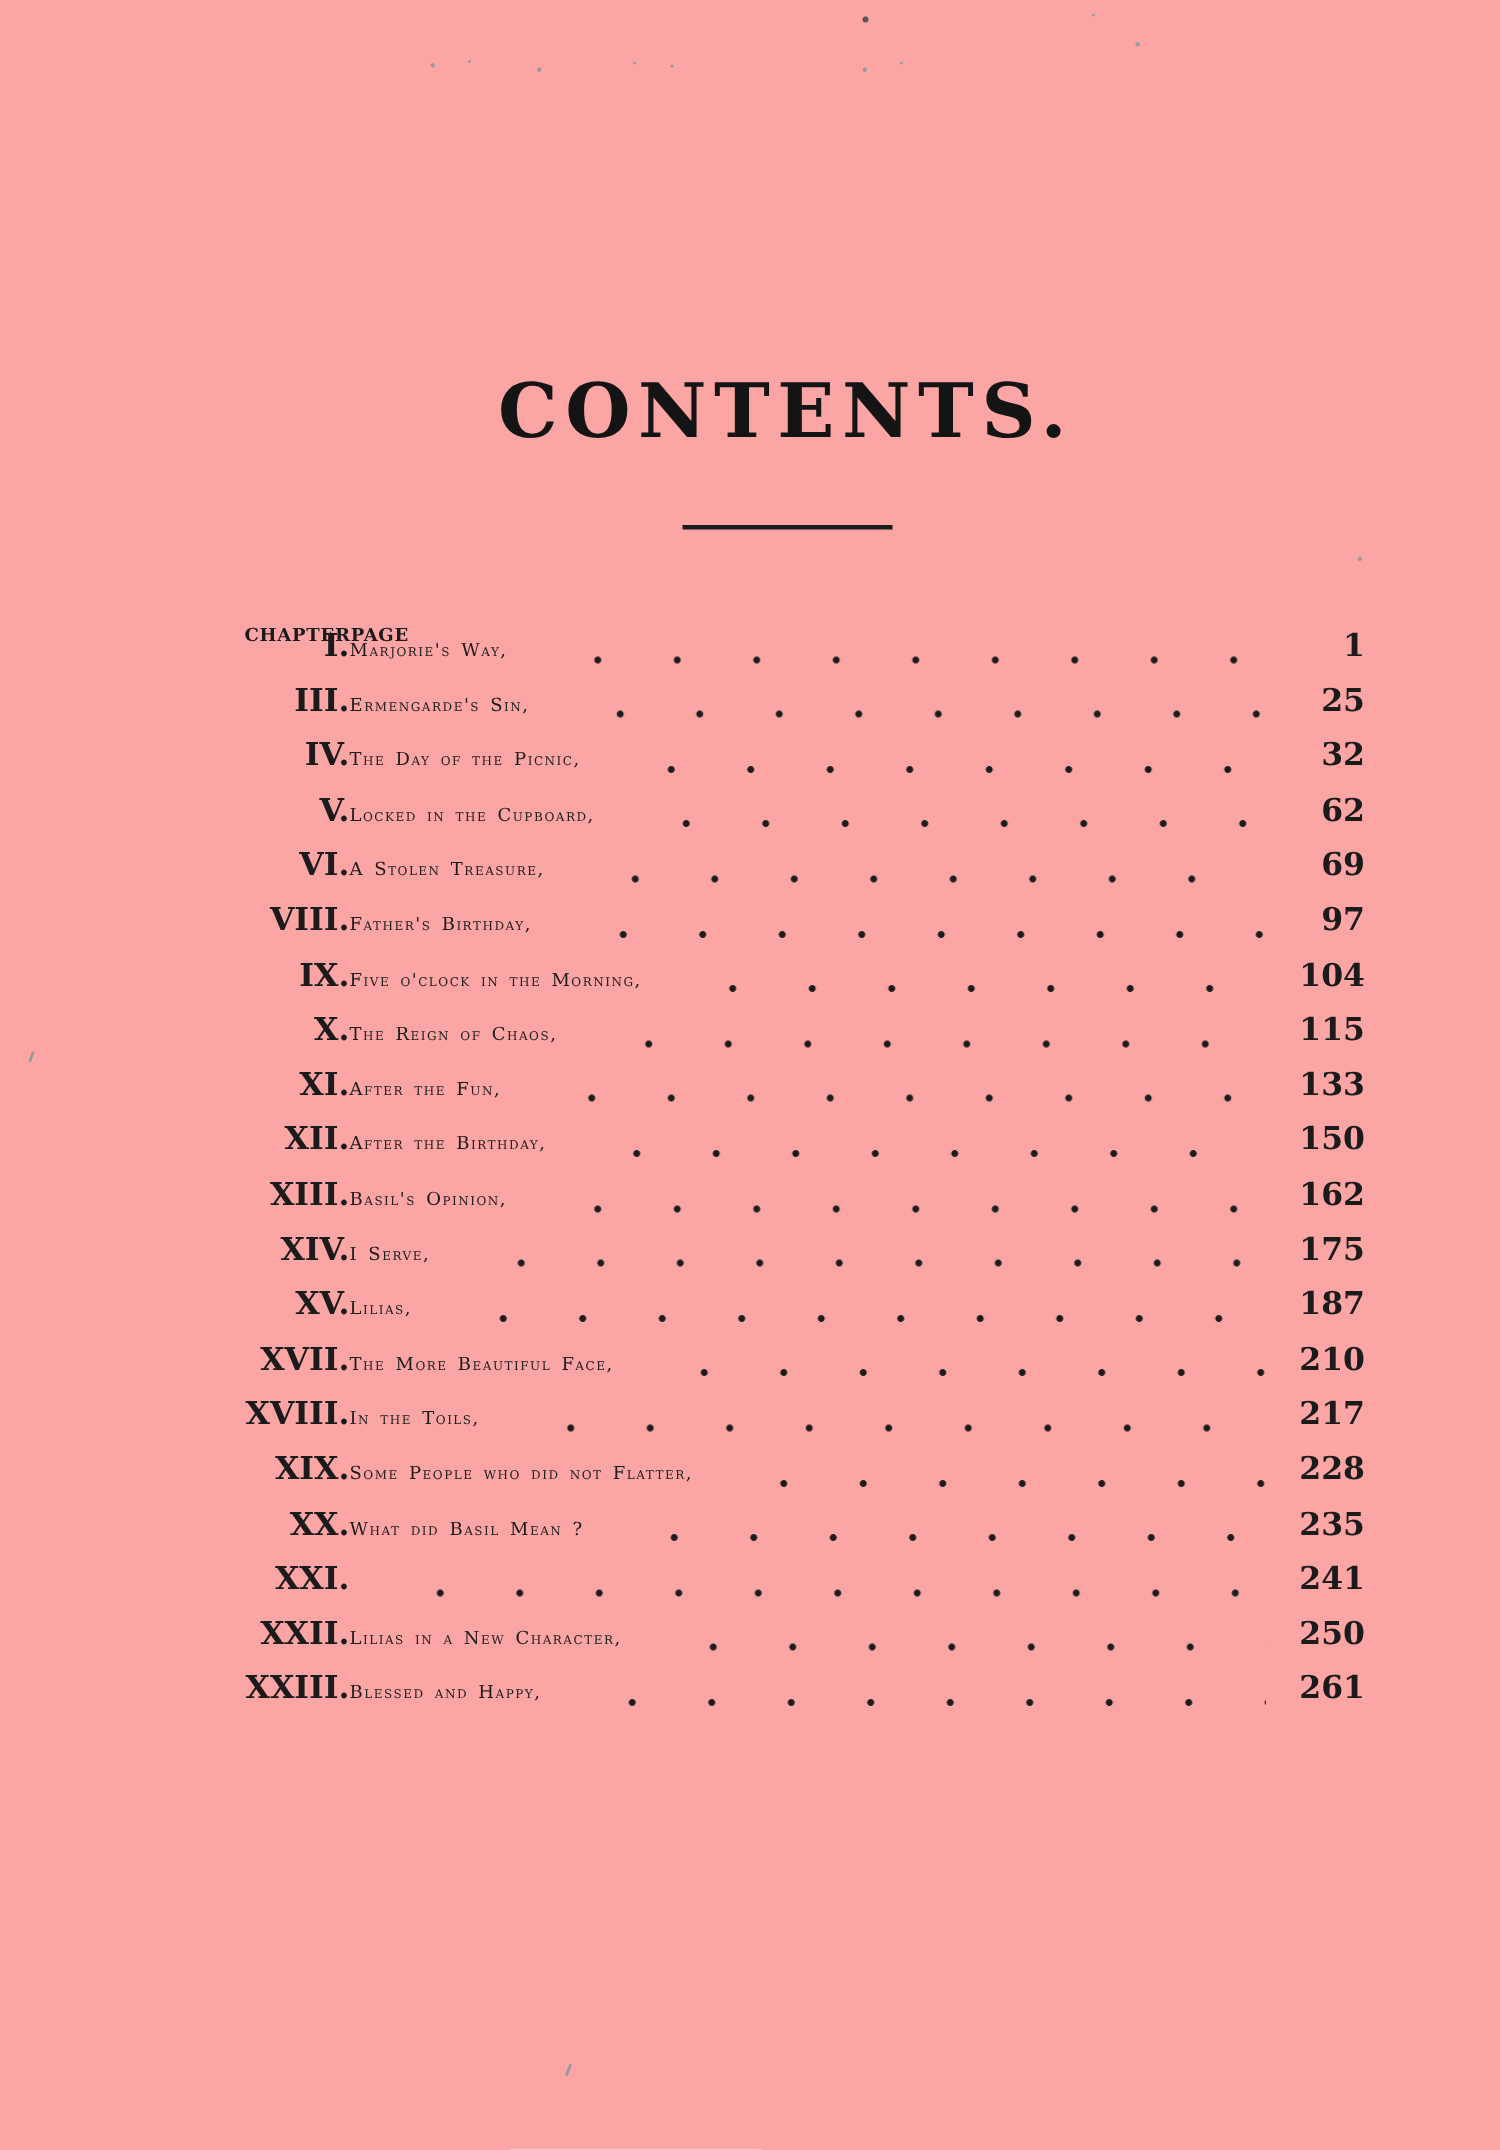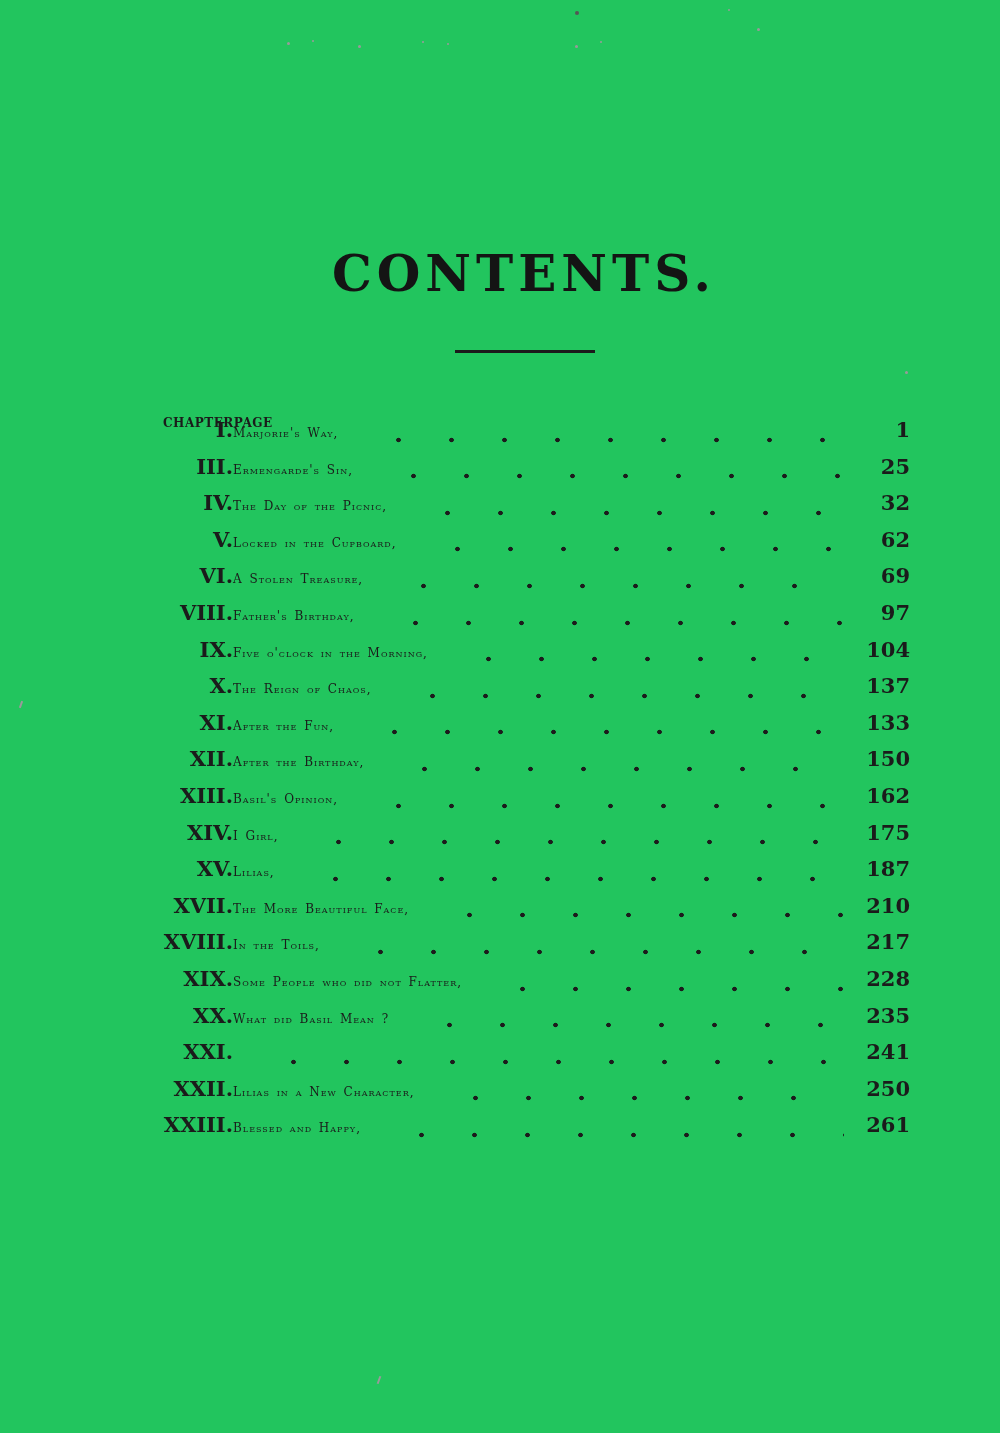--- a/index.html
+++ b/index.html
@@ -1,19 +1,19 @@
 <!DOCTYPE html>
 <html><head>
 <meta charset="utf-8">
 <style>
   html,body{margin:0;padding:0;background:#e8e8e8;}
   .sheet{
     position:relative;
     width:1000px;height:1433px;
-    background:#22c55e;
+    background:#fca5a5;
     overflow:hidden;
     font-family:"DejaVu Serif","Liberation Serif",serif;
     color:#1b1b1b;
     margin:0 auto;
   }
   .title-block{
     position:absolute;top:244px;left:0;width:1000px;
     text-align:center;padding-left:48px;box-sizing:border-box;
   }
   .page-title{
@@ -138,21 +138,21 @@
     <div class="toc-row">
         <span class="num">IX.</span>
         <span class="ttl">Five o'clock in the Morning,</span>
         <span class="leader"></span>
         <span class="pg">104</span>
       </div>
     <div class="toc-row">
         <span class="num">X.</span>
         <span class="ttl">The Reign of Chaos,</span>
         <span class="leader"></span>
-        <span class="pg">137</span>
+        <span class="pg">115</span>
       </div>
     <div class="toc-row">
         <span class="num">XI.</span>
         <span class="ttl">After the Fun,</span>
         <span class="leader"></span>
         <span class="pg">133</span>
       </div>
     <div class="toc-row">
         <span class="num">XII.</span>
         <span class="ttl">After the Birthday,</span>
@@ -160,21 +160,21 @@
         <span class="pg">150</span>
       </div>
     <div class="toc-row">
         <span class="num">XIII.</span>
         <span class="ttl">Basil's Opinion,</span>
         <span class="leader"></span>
         <span class="pg">162</span>
       </div>
     <div class="toc-row">
         <span class="num">XIV.</span>
-        <span class="ttl">I Girl,</span>
+        <span class="ttl">I Serve,</span>
         <span class="leader"></span>
         <span class="pg">175</span>
       </div>
     <div class="toc-row">
         <span class="num">XV.</span>
         <span class="ttl">Lilias,</span>
         <span class="leader"></span>
         <span class="pg">187</span>
       </div>
     <div class="toc-row">

